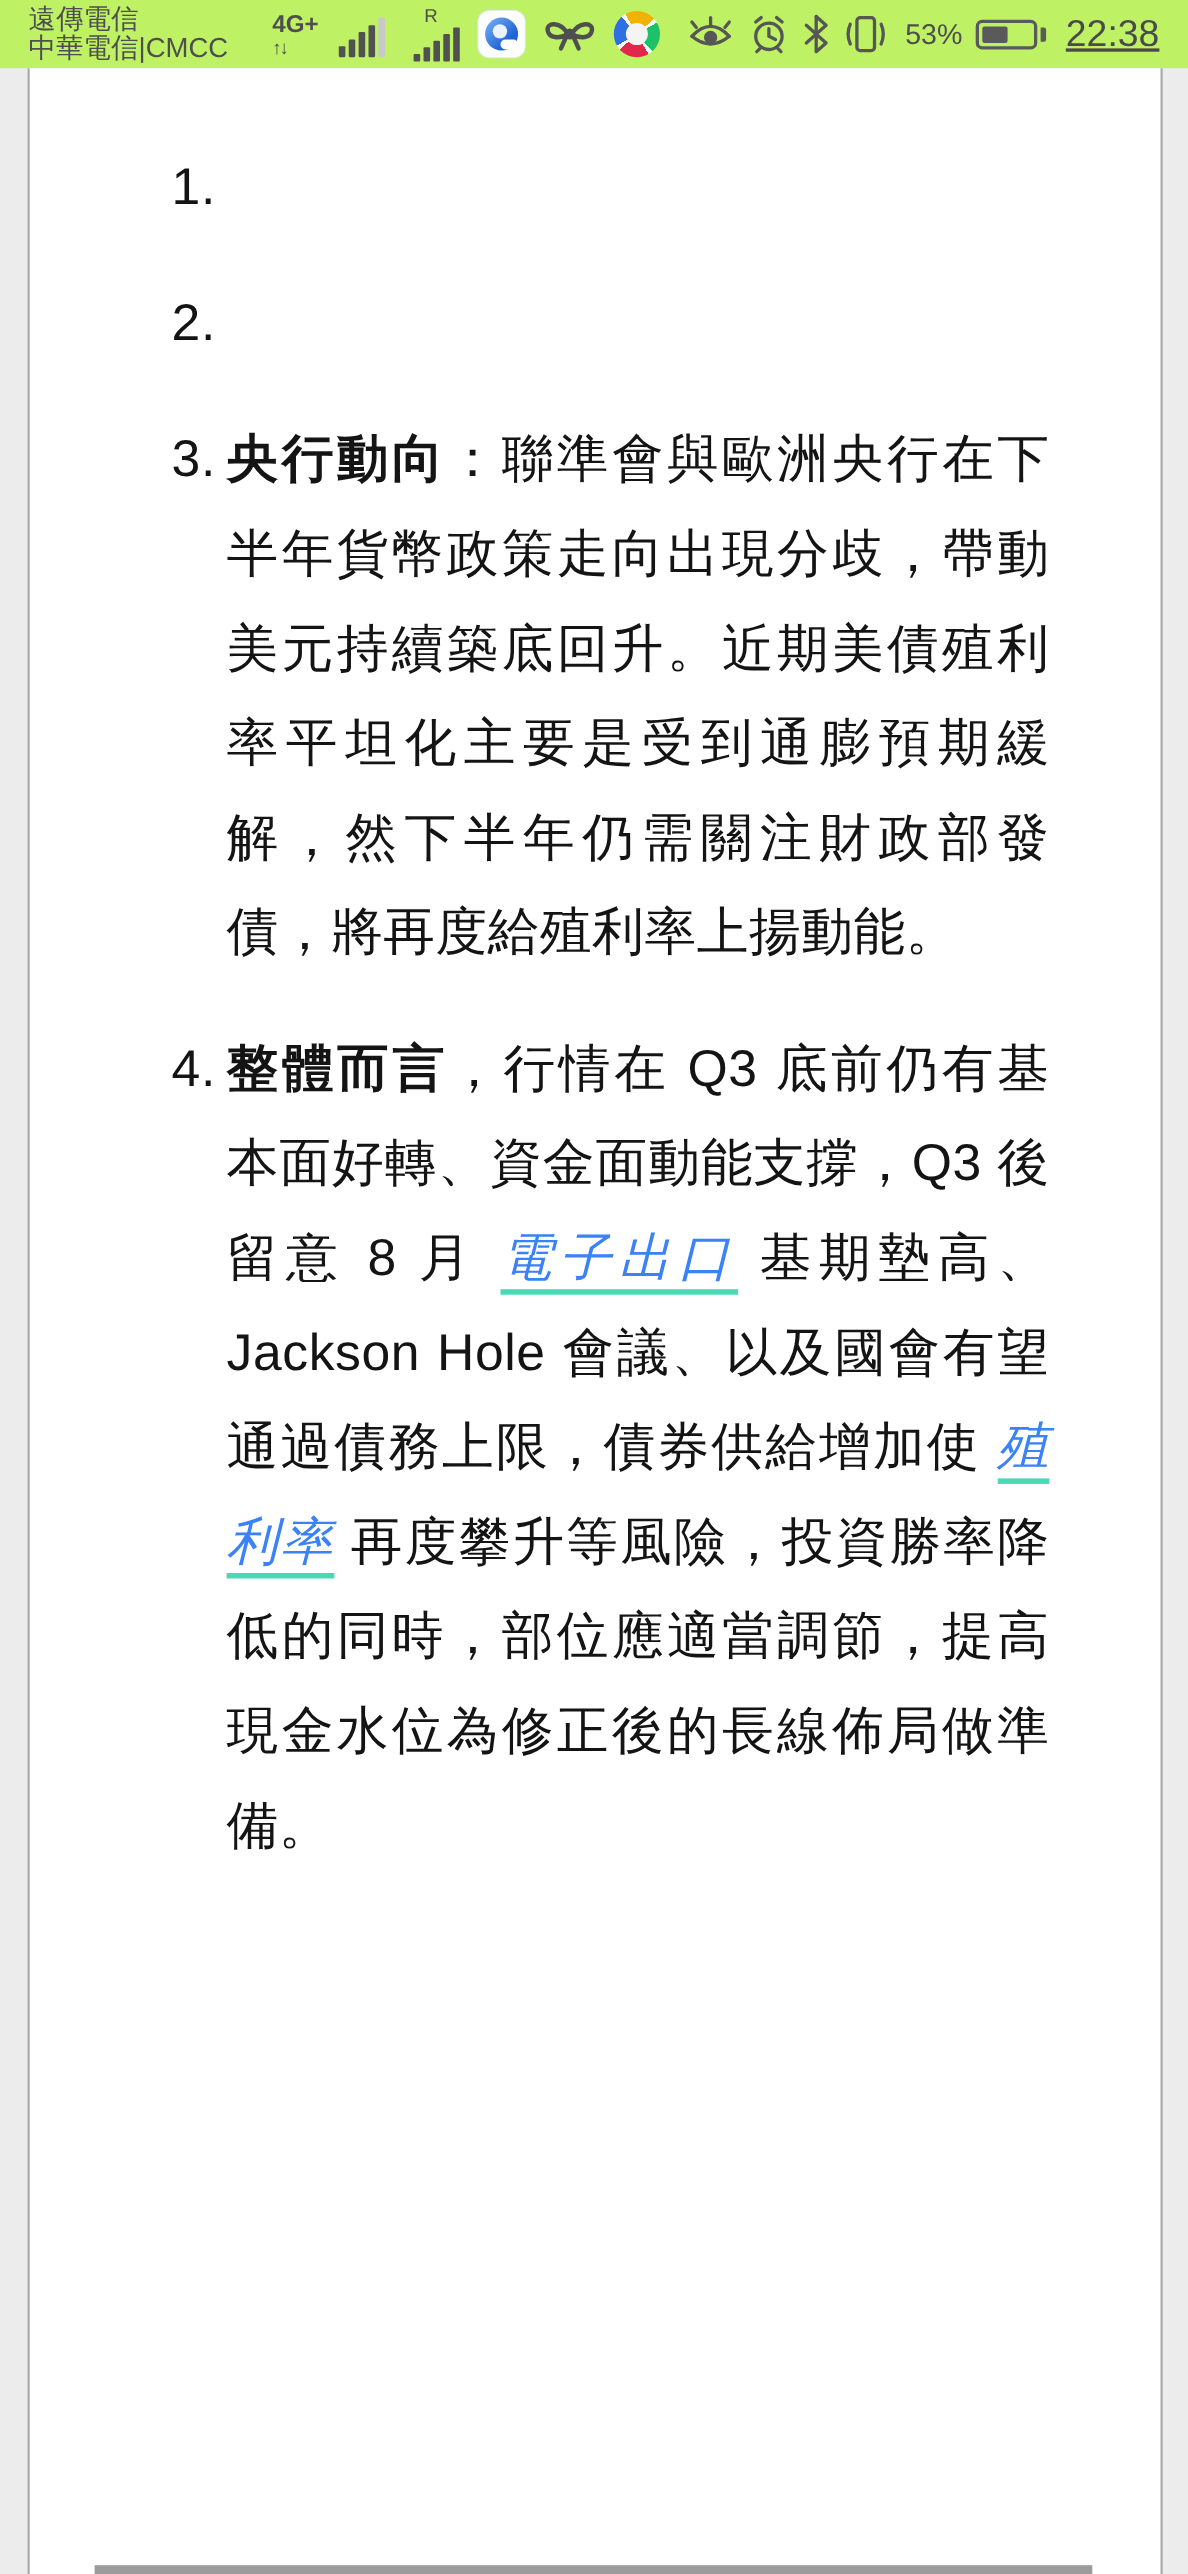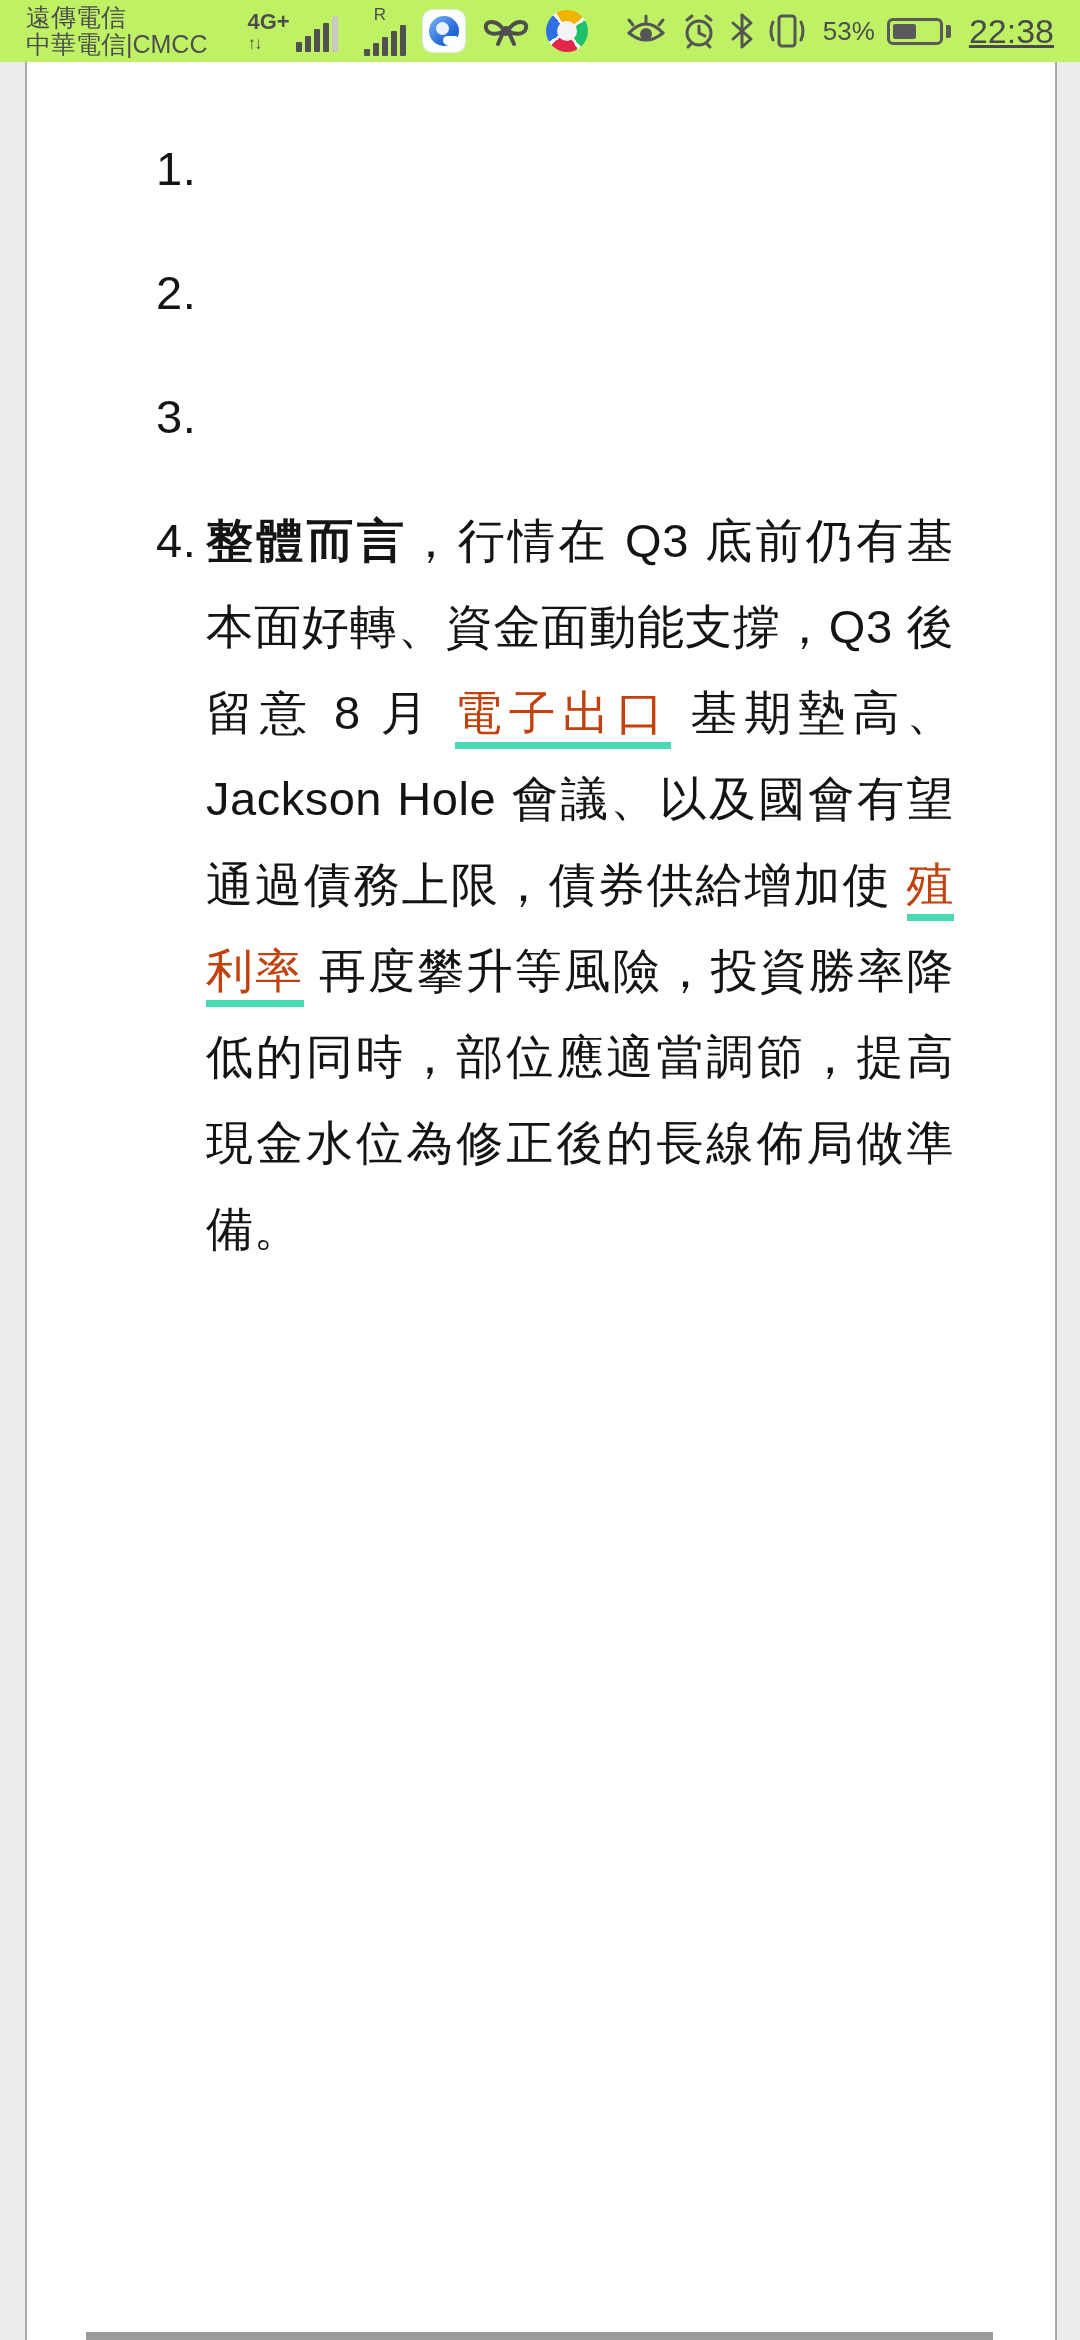--- a/index.html
+++ b/index.html
@@ -9,21 +9,21 @@
     font-family:"Liberation Sans",sans-serif;
     -webkit-font-smoothing:antialiased;
   }
   
   .statusbar{
     position:absolute;top:0;left:0;width:1080px;height:62px;
     background:#bef264;display:flex;align-items:center;
     padding:0 26px;box-sizing:border-box;color:#4e4e4e;
   }
   .carrier{display:flex;flex-direction:column;justify-content:center;line-height:27px;font-size:25px;color:#4e4e4e;}
-  .netcluster{display:flex;align-items:flex-end;margin-left:40px;gap:4px;}
+  .netcluster{display:flex;align-items:flex-end;margin-left:40px;gap:16px;}
   .netlabels{display:flex;flex-direction:column;align-items:flex-start;line-height:1;margin-right:2px;}
   .netlabels .g4{font-size:22px;font-weight:bold;letter-spacing:0;}
   .netlabels .arr{font-size:17px;letter-spacing:-2px;margin-top:2px;}
   .bars{display:flex;align-items:flex-end;gap:3px;}
   .bars i{display:block;width:6px;background:#515151;border-radius:1px;}
   .bars i.dim{background:#c9c9c9;}
   .rcluster{display:flex;flex-direction:column;align-items:flex-start;margin-left:26px;}
   .rcluster .r{font-size:17px;line-height:1;margin-left:10px;margin-bottom:2px;}
   .appicons{display:flex;align-items:center;gap:14px;margin-left:16px;}
   .qqicon{width:44px;height:44px;border-radius:11px;background:#fbfdff;border:1px solid #e4e9ef;
@@ -57,22 +57,22 @@
   ol.doclist{list-style:none;margin:0;padding:0;}
   ol.doclist li{
     display:flex;margin:0 0 38px 0;
     font-size:47px;line-height:86px;color:#141414;
     letter-spacing:0.5px;
   }
   ol.doclist .num{flex:none;width:50px;}
   ol.doclist .body{width:748px;text-align:justify;text-justify:inter-ideograph;}
   ol.doclist b{font-weight:bold;}
   .doclink{
-    color:#c2410c;text-decoration:none;
-    border-bottom:7px solid #fca5a5;padding-bottom:3px;
+    color:#3b82f6;text-decoration:none;
+    border-bottom:5px solid #fca5a5;padding-bottom:3px;font-style:italic;
   }
   .divider-bar{
     position:absolute;left:86px;top:2332px;width:907px;height:8px;
     background:#9c9c9c;border-bottom:2px solid #cfcfcf;
   }
 </style>
 </head>
 <body>
 
 <div class="statusbar">
@@ -172,20 +172,21 @@
   <div class="content">
     <ol class="doclist" id="doclist">
         <li>
           <span class="num">1.</span>
         </li>
         <li>
           <span class="num">2.</span>
         </li>
         <li>
           <span class="num">3.</span>
+          <div class="body"><b>央行動向</b><span>：聯準會與歐洲央行在下半年貨幣政策走向出現分歧，帶動美元持續築底回升。近期美債殖利率平坦化主要是受到通膨預期緩解，然下半年仍需關注財政部發債，將再度給殖利率上揚動能。</span></div>
         </li>
         <li>
           <span class="num">4.</span>
           <div class="body"><b>整體而言</b><span>，行情在 Q3 底前仍有基本面好轉、資金面動能支撐，Q3 後留意 8 月 </span><a class="doclink" href="#" style="border-bottom-color: rgb(74, 217, 181);">電子出口</a><span> 基期墊高、Jackson Hole 會議、以及國會有望通過債務上限，債券供給增加使 </span><a class="doclink" href="#" style="border-bottom-color: rgb(74, 217, 181);">殖利率</a><span> 再度攀升等風險，投資勝率降低的同時，部位應適當調節，提高現金水位為修正後的長線佈局做準備。</span></div>
         </li>
       </ol>
   </div>
 </div>
 
 <div class="divider-bar"></div>

